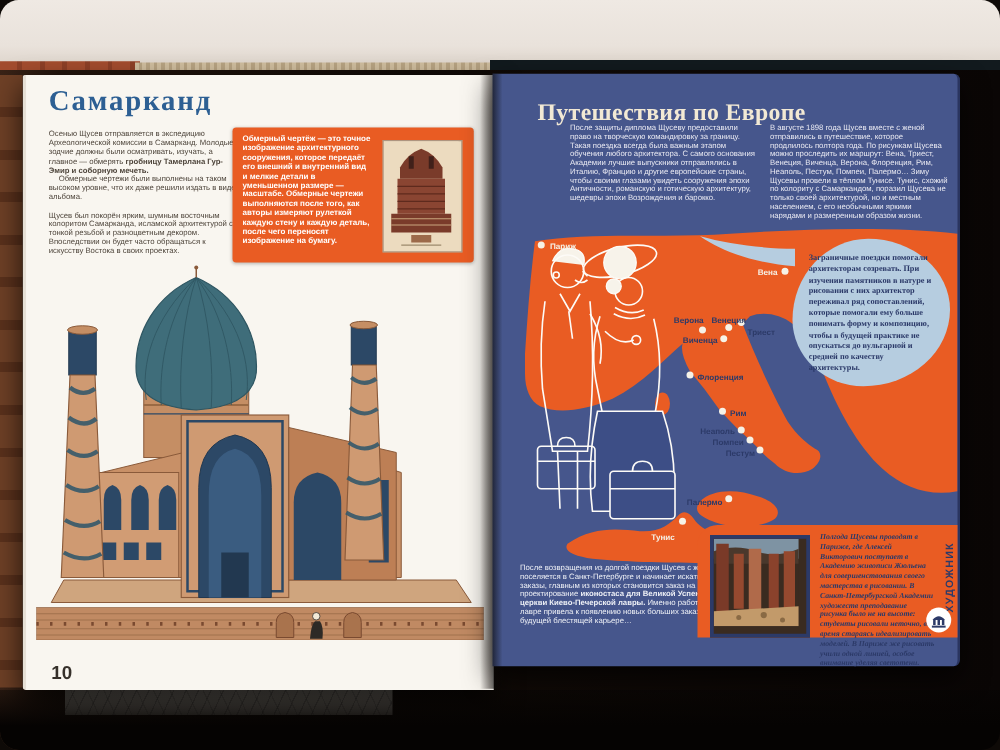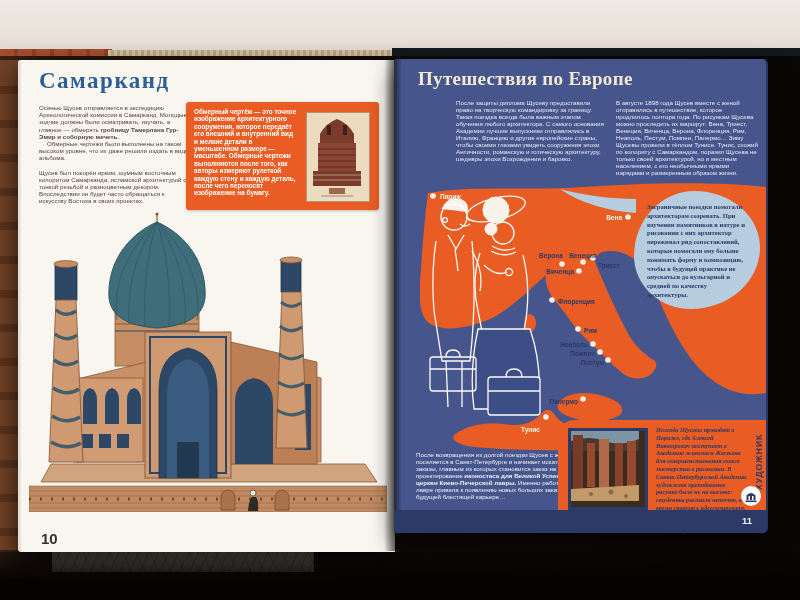--- a/index.html
+++ b/index.html
@@ -1,17 +1,17 @@
 <!DOCTYPE html>
 <html><head>
 <meta charset="utf-8">
 <style>
   html,body{margin:0;padding:0;background:#0e0a07;}
   .scene{position:relative;width:800px;height:600px;overflow:hidden;
-         font-family:"Liberation Sans",sans-serif;background:#17100b;}
+         font-family:"Liberation Sans",sans-serif;background:#17100b;border-radius:15px;}
   
   .top-band{position:absolute;left:0;top:0;width:800px;height:52px;
             background:linear-gradient(180deg,#efe9e3 0%,#e9e2db 70%,#ded5cc 100%);}
   .strip-red{position:absolute;left:0;top:49px;width:112px;height:13px;
              background:repeating-linear-gradient(90deg,#a34c2e 0 14px,#8d3f26 14px 18px);}
   .strip-weave{position:absolute;left:108px;top:50px;width:286px;height:12px;
              background:repeating-linear-gradient(90deg,#cfbd9e 0 3px,#b7a382 3px 6px);}
   .strip-dark{position:absolute;left:392px;top:48px;width:408px;height:14px;background:#121a1e;}
   .desk{position:absolute;left:0;top:56px;width:800px;height:544px;
         background:linear-gradient(90deg,#3a2317 0%,#23150d 6%,#120b07 40%,#0a0605 100%);}
@@ -42,21 +42,21 @@
   .lp-body .gap{margin-top:7px;}
   .note-box{position:absolute;left:165px;top:42px;width:193px;height:108px;background:#e95c23;
             border-radius:3px;padding:0;overflow:hidden;box-shadow:0 1px 3px rgba(0,0,0,.25);}
   .note-text{position:absolute;left:8px;top:6px;width:104px;margin:0;color:#fff;
              font-weight:bold;font-size:6.4px;line-height:7.4px;}
   .measured-drawing{position:absolute;left:120px;top:10px;width:62px;height:88px;margin:0;
              background:#ecdbbf;border:1px solid rgba(60,20,10,.35);}
   .mosque-svg{position:absolute;left:8px;top:152px;}
   .lp-num{position:absolute;left:20px;top:470px;font-weight:bold;font-size:15px;color:#36302a;}
   
-  .rp-title{position:absolute;left:24px;top:9px;margin:0;
+  .rp-title{position:absolute;left:24px;top:9px;margin:12px;
             font-family:"Liberation Serif",serif;font-weight:bold;font-size:19px;
             letter-spacing:.3px;color:#f2e9d4;}
   .rp-col{position:absolute;top:40px;color:#e9e9f2;font-size:6.2px;line-height:7px;margin:0;}
   .rp-col1{left:62px;width:148px;}
   .rp-col2{left:222px;width:142px;}
   .map-svg{position:absolute;left:0;top:124px;pointer-events:none;}
   .bubble{position:absolute;left:240px;top:132px;width:126px;height:118px;background:#b6cde0;
           border-radius:48% 52% 55% 45% / 55% 48% 52% 45%;z-index:3;}
   .bubble p{margin:0;padding:12px 11px 0 13px;color:#2b3968;
             font-family:"Liberation Serif",serif;font-weight:bold;
@@ -339,19 +339,16 @@
         <svg width="14" height="14" viewBox="0 0 14 14">
           <path d="M2,7 Q7,1 12,7 Z" fill="#2c3a68"></path>
           <rect x="2.5" y="7" width="2" height="4" fill="#2c3a68"></rect>
           <rect x="6" y="7" width="2" height="4" fill="#2c3a68"></rect>
           <rect x="9.5" y="7" width="2" height="4" fill="#2c3a68"></rect>
           <rect x="1.5" y="11.5" width="11" height="1.6" fill="#2c3a68"></rect>
         </svg>
       </div>
     </div>
 
-    <div class="footer-bar">
-      <span class="rp-num">11</span>
-    </div>
   </div>
 
   <div class="desk-bottom-shadow"></div>
 </div>
 
 </body></html>

